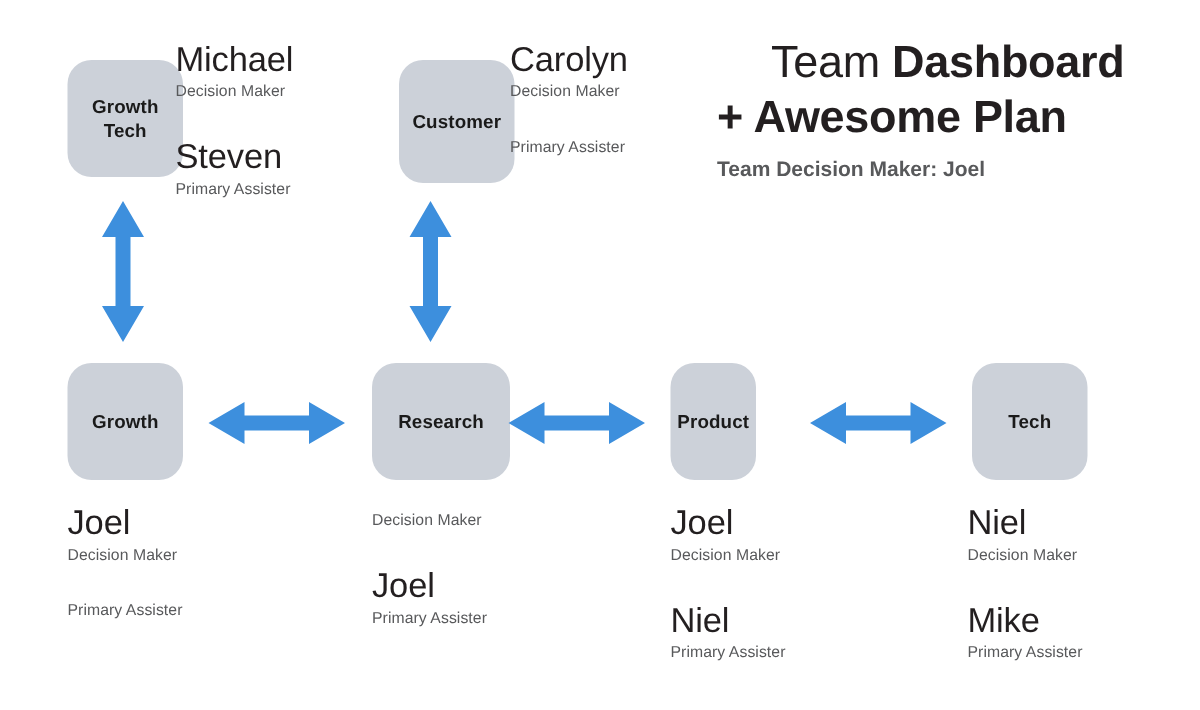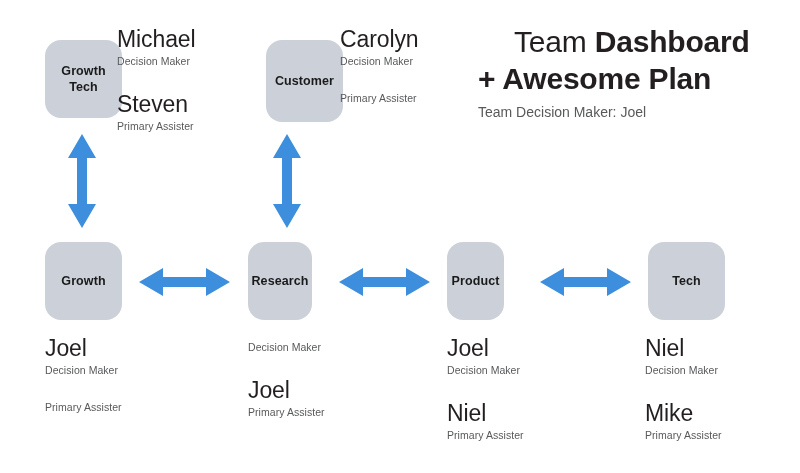--- a/index.html
+++ b/index.html
@@ -78,21 +78,21 @@
     white-space: nowrap;
     letter-spacing: -0.2px;
   }
   .title-light { font-weight: 300; margin-left: 36px; }
   .title-bold  { font-weight: bold; }
   #title-sub {
     font-size: 14px;
     color: #58595b;
     margin-top: 7px;
     white-space: nowrap;
-    font-weight: 400;
+    font-weight: 700;
   }
 
   
   .arrow {
     position: absolute;
   }
   .arrow svg { display: block; overflow: visible; }
 </style>
 </head>
 <body>
@@ -146,21 +146,21 @@
     <span>
       <svg width="36" height="94" viewBox="0 0 36 94">
         <polygon points="18,0 32,24 23,24 23,70 32,70 18,94 4,70 13,70 13,24 4,24" fill="#3d8fdd"></polygon>
       </svg>
     </span>
   </div>
 
   <div class="node" style="left:45px; top:242px; width:77px; height:78px;">
     <span>Growth</span>
   </div>
-  <div class="node" style="left:248px; top:242px; width:64px; height:78px;">
+  <div class="node" style="left:248px; top:242px; width:92px; height:78px;">
     <span>Research</span>
   </div>
   <div class="node" style="left:447px; top:242px; width:57px; height:78px;">
     <span>Product</span>
   </div>
   <div class="node" style="left:648px; top:242px; width:77px; height:78px;">
     <span>Tech</span>
   </div>
 
   <div class="arrow" style="left:139px; top:264px;">

